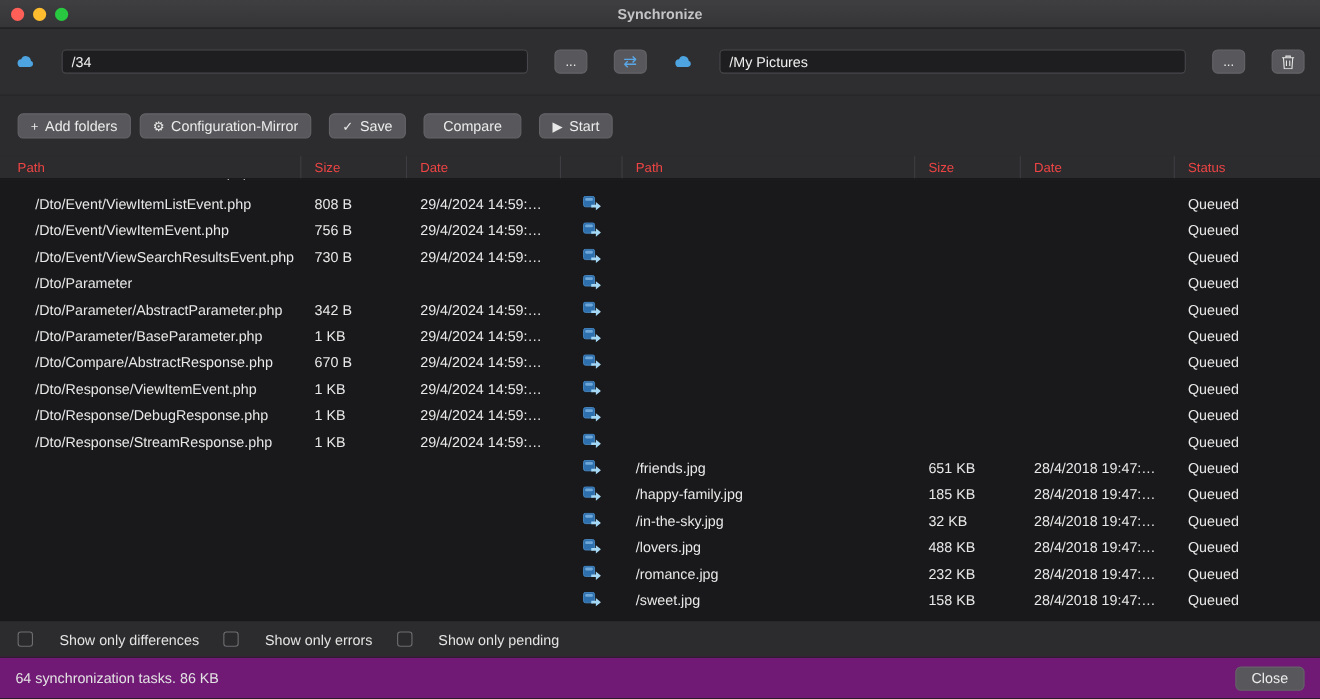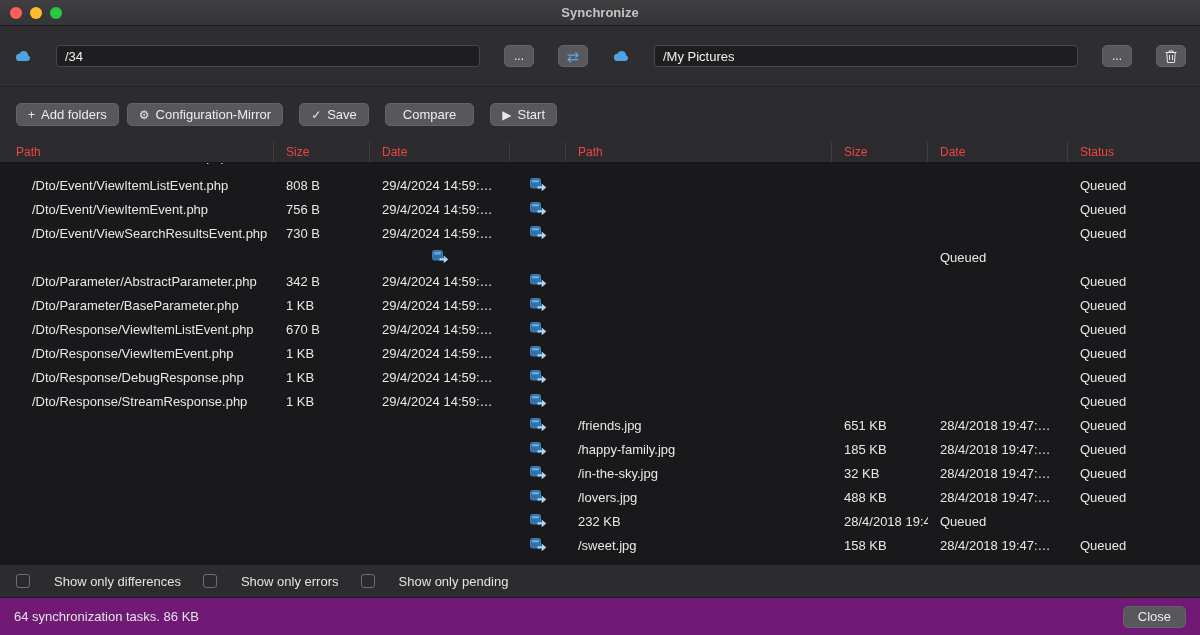--- a/index.html
+++ b/index.html
@@ -187,20 +187,21 @@
           <rect x="2" y="2" width="7" height="2.6" rx="1" fill="#6fa8d8"></rect>
           <path d="M7.5 8.2h4.2V5.6L16.3 9.4 11.7 13.2v-2.6H7.5z" fill="#a5d8f5"></path>
         </svg>
       </div>
       <div class="cell"></div>
       <div class="cell"></div>
       <div class="cell"></div>
       <div class="cell">Queued</div>
     </div>
       <div class="row grid-cols">
+      <div class="cell first">/Dto/Parameter</div>
       <div class="cell"></div>
       <div class="cell"></div>
       <div class="cell icon-cell">
         <svg class="sync-icon" width="17" height="14" viewBox="0 0 17 14">
           <rect x="0.5" y="0.5" width="10" height="9.5" rx="1.8" fill="#2e6fae" stroke="#4a8cc8" stroke-width="0.8"></rect>
           <rect x="2" y="2" width="7" height="2.6" rx="1" fill="#6fa8d8"></rect>
           <path d="M7.5 8.2h4.2V5.6L16.3 9.4 11.7 13.2v-2.6H7.5z" fill="#a5d8f5"></path>
         </svg>
       </div>
       <div class="cell"></div>
@@ -234,21 +235,21 @@
           <rect x="2" y="2" width="7" height="2.6" rx="1" fill="#6fa8d8"></rect>
           <path d="M7.5 8.2h4.2V5.6L16.3 9.4 11.7 13.2v-2.6H7.5z" fill="#a5d8f5"></path>
         </svg>
       </div>
       <div class="cell"></div>
       <div class="cell"></div>
       <div class="cell"></div>
       <div class="cell">Queued</div>
     </div>
       <div class="row grid-cols">
-      <div class="cell first">/Dto/Response/ViewItemListEvent.php</div>
+      <div class="cell first">/Dto/Compare/AbstractResponse.php</div>
       <div class="cell">670 B</div>
       <div class="cell">29/4/2024 14:59:…</div>
       <div class="cell icon-cell">
         <svg class="sync-icon" width="17" height="14" viewBox="0 0 17 14">
           <rect x="0.5" y="0.5" width="10" height="9.5" rx="1.8" fill="#2e6fae" stroke="#4a8cc8" stroke-width="0.8"></rect>
           <rect x="2" y="2" width="7" height="2.6" rx="1" fill="#6fa8d8"></rect>
           <path d="M7.5 8.2h4.2V5.6L16.3 9.4 11.7 13.2v-2.6H7.5z" fill="#a5d8f5"></path>
         </svg>
       </div>
       <div class="cell"></div>
@@ -372,20 +373,21 @@
       <div class="cell first"></div>
       <div class="cell"></div>
       <div class="cell"></div>
       <div class="cell icon-cell">
         <svg class="sync-icon" width="17" height="14" viewBox="0 0 17 14">
           <rect x="0.5" y="0.5" width="10" height="9.5" rx="1.8" fill="#2e6fae" stroke="#4a8cc8" stroke-width="0.8"></rect>
           <rect x="2" y="2" width="7" height="2.6" rx="1" fill="#6fa8d8"></rect>
           <path d="M7.5 8.2h4.2V5.6L16.3 9.4 11.7 13.2v-2.6H7.5z" fill="#a5d8f5"></path>
         </svg>
       </div>
+      <div class="cell">/romance.jpg</div>
       <div class="cell">232 KB</div>
       <div class="cell">28/4/2018 19:47:…</div>
       <div class="cell">Queued</div>
     </div>
       <div class="row grid-cols">
       <div class="cell first"></div>
       <div class="cell"></div>
       <div class="cell"></div>
       <div class="cell icon-cell">
         <svg class="sync-icon" width="17" height="14" viewBox="0 0 17 14">

